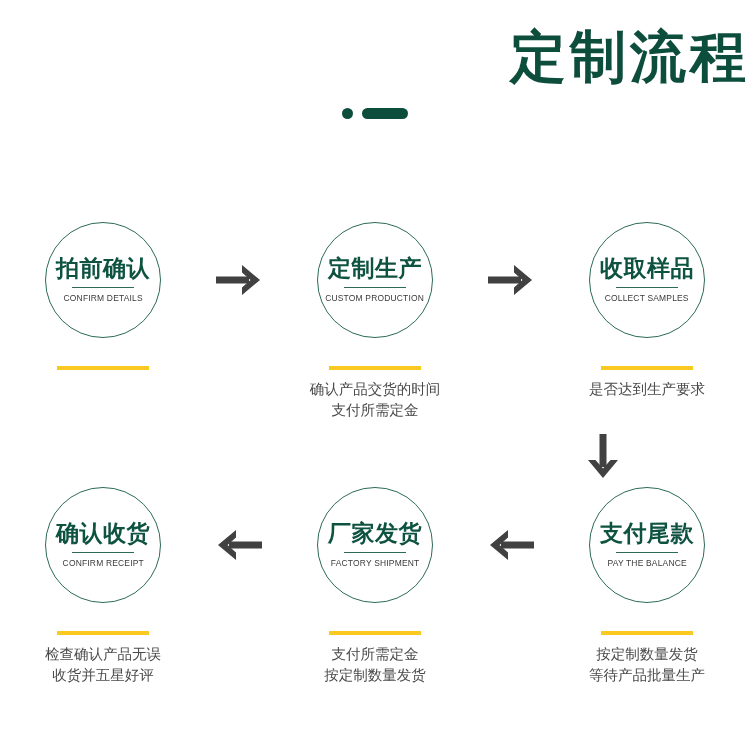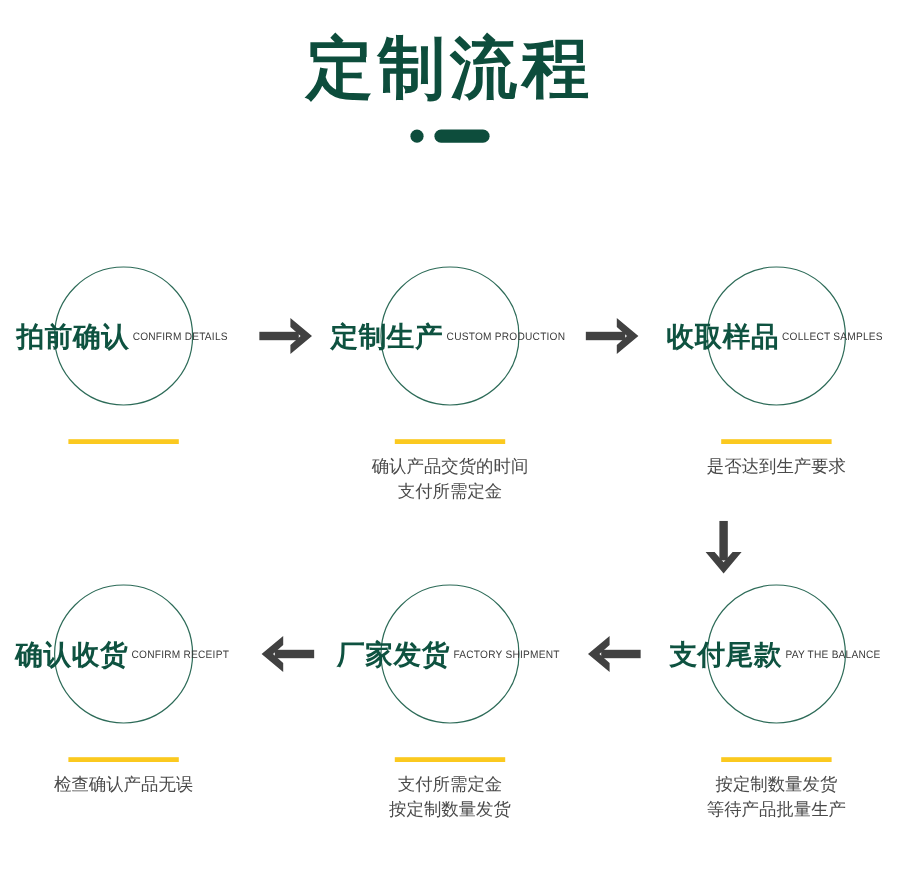--- a/index.html
+++ b/index.html
@@ -12,21 +12,21 @@
     background: #ffffff;
     font-family: "Liberation Sans", "DejaVu Sans", sans-serif;
     overflow: hidden;
     position: relative;
   }
 
   
   .header {
     width: 100%;
     padding-top: 26px;
-    text-align: center;
+    text-align: right;
   }
   .page-title {
     font-size: 56px;
     font-weight: bold;
     color: #0d4d3c;
     letter-spacing: 4px;
     line-height: 1.1;
     margin: 0;
   }
   .title-deco {
@@ -68,20 +68,21 @@
     flex-direction: column;
     align-items: center;
   }
 
   .step-circle {
     width: 116px;
     height: 116px;
     border-radius: 50%;
     border: 1.6px solid #2d6b58;
     display: flex;
+    flex-direction: column;
     align-items: center;
     justify-content: center;
     box-sizing: border-box;
   }
   .step-cn {
     font-size: 23px;
     font-weight: bold;
     color: #0e5240;
     letter-spacing: 0.5px;
     line-height: 1;
@@ -221,20 +222,21 @@
 
   <div class="step">
     <div class="step-circle">
       <span class="step-cn">确认收货</span>
       <span class="circle-divider"></span>
       <span class="step-en">CONFIRM RECEIPT</span>
     </div>
     <div class="caption-rule"></div>
     <div class="step-caption">
       <span class="cap-line">检查确认产品无误</span>
+      <span class="cap-line">收货并五星好评</span>
     </div>
   </div>
 
   <div class="arrow-slot">
     <svg class="arrow-h" width="46" height="34" viewBox="0 0 46 34">
       <rect x="13" y="13.5" width="33" height="7" fill="#414141"></rect>
       <path d="M20 2 L2 17 L20 32 L20 24.5 L11.5 17 L20 9.5 Z" fill="#414141"></path>
     </svg>
   </div>
 

